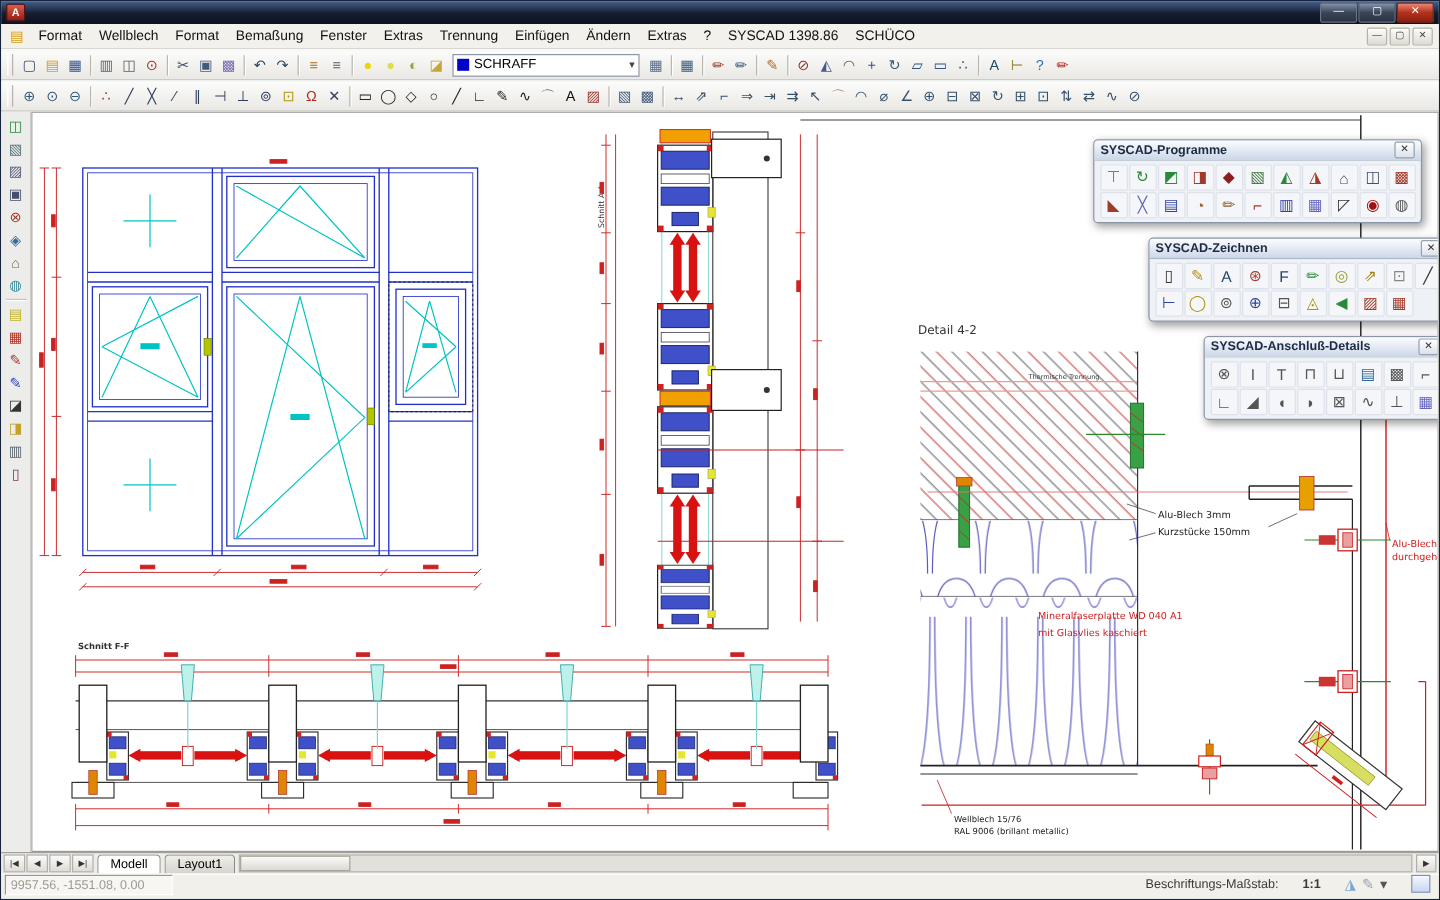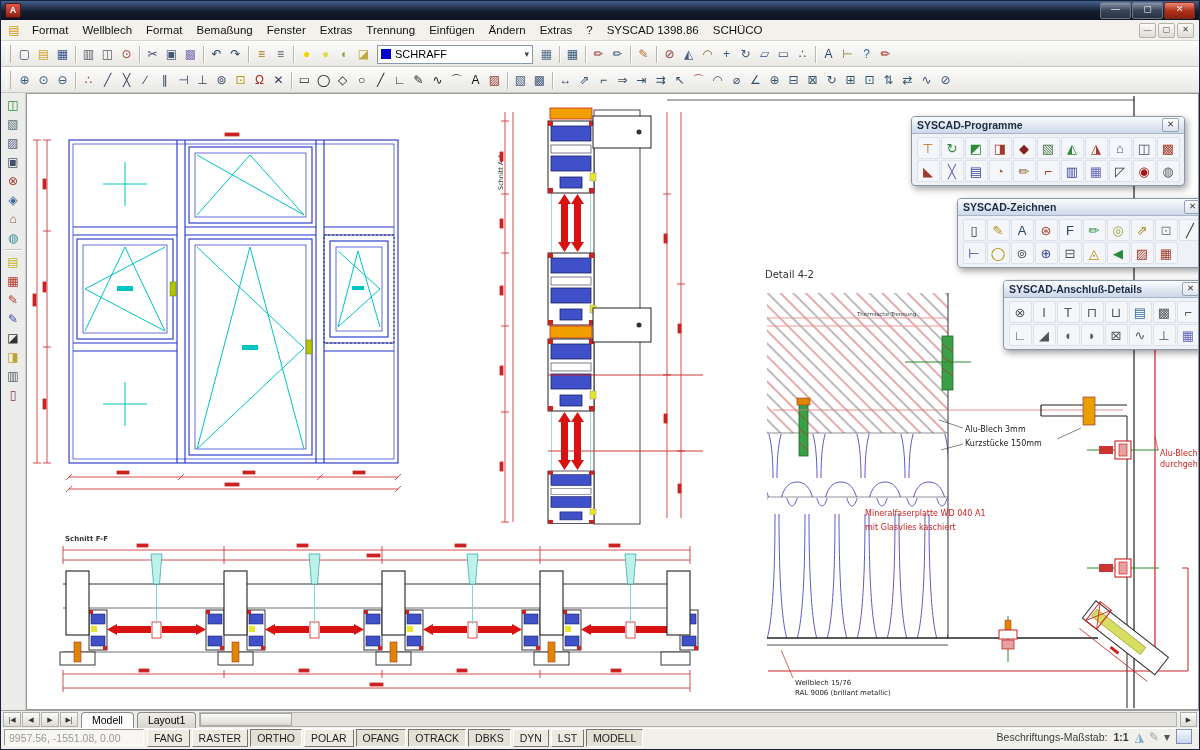--- a/index.html
+++ b/index.html
@@ -77,21 +77,21 @@
     font-size:7px;display:inline-flex;align-items:center;justify-content:center;color:#333;}
 
   
   .statusbar{height:20px;background:#f1f0ea;border-top:1px solid #fff;display:flex;align-items:flex-start;
     font-size:10.5px;padding:0 3px;gap:3px;flex:0 0 auto;color:#222;}
   .coords{width:130px;height:15px;border:1px solid #9a9892;border-bottom-color:#fff;border-right-color:#fff;
     background:#f7f6f2;color:#9b9a94;display:inline-flex;align-items:center;padding:0 4px;}
   .sbtn{height:16px;padding:0 6px;border:1px solid;border-color:#fdfdfb #77756e #77756e #fdfdfb;
     background:#edeae2;display:inline-flex;align-items:center;}
   .sbtn.pressed{border-color:#77756e #fdfdfb #fdfdfb #77756e;background:#e3e0d6;}
-  .status-right{margin-left:auto;display:flex;align-items:center;gap:6px;color:#3a3a3a;padding-right:4px;}
+  .status-right{margin-left:auto;display:flex;align-items:center;gap:20px;color:#3a3a3a;padding-right:4px;}
   .sicon{font-size:12px;}
   .cleanbtn{width:14px;height:13px;border:1px solid #7d90b4;background:linear-gradient(#f4f8ff,#c8d6ef);}
 </style>
 </head>
 <body>
 
 <div class="frame">
 
   <div class="titlebar">
     <span class="app-ico">A</span>
@@ -689,32 +689,20 @@
     <span class="tab active">Modell</span>
     <span class="tab">Layout1</span>
     <span class="hscroll">
         <span class="hthumb"></span>
       </span>
     <span class="harrow">▶</span>
   </div>
 
   <div class="statusbar">
     <span class="coords">9957.56, -1551.08, 0.00</span>
-    <span style="display:flex;gap:2px">
-        <span class="sbtn">FANG</span>
-        <span class="sbtn">RASTER</span>
-        <span class="sbtn pressed">ORTHO</span>
-        <span class="sbtn">POLAR</span>
-        <span class="sbtn pressed">OFANG</span>
-        <span class="sbtn pressed">OTRACK</span>
-        <span class="sbtn pressed">DBKS</span>
-        <span class="sbtn">DYN</span>
-        <span class="sbtn">LST</span>
-        <span class="sbtn pressed">MODELL</span>
-      </span>
     <span class="status-right">
       <span>Beschriftungs-Maßstab:</span>
       <span style="font-weight:bold">1:1</span>
       <span style="display:flex;gap:5px;align-items:center">
           <span class="sicon" style="color: rgb(122, 167, 214);">◮</span>
           <span class="sicon" style="color: rgb(152, 160, 172);">✎</span>
           <span class="sicon" style="color: rgb(85, 85, 85);">▾</span>
         </span>
       <span class="cleanbtn"></span>
     </span>

